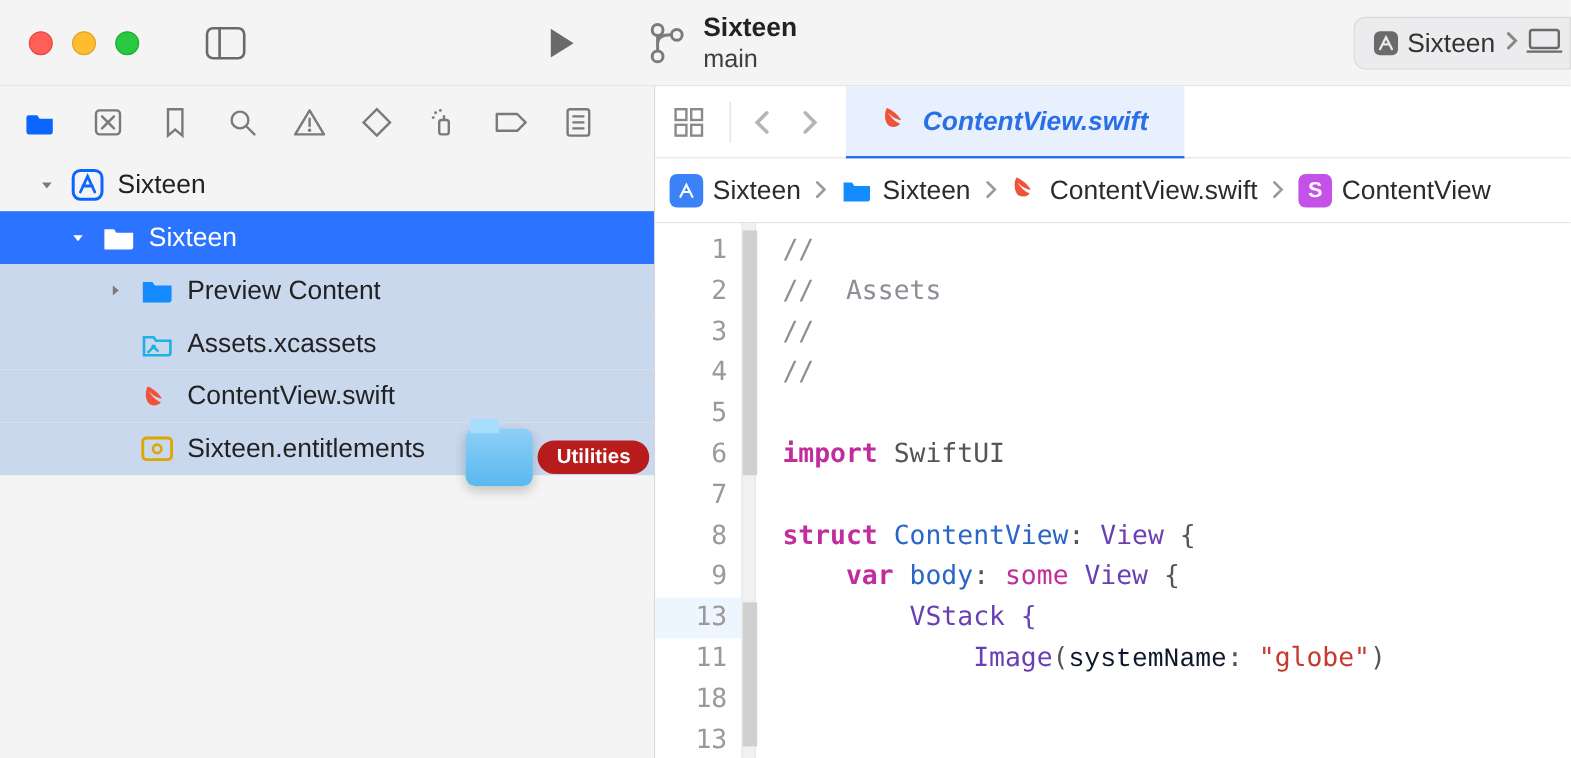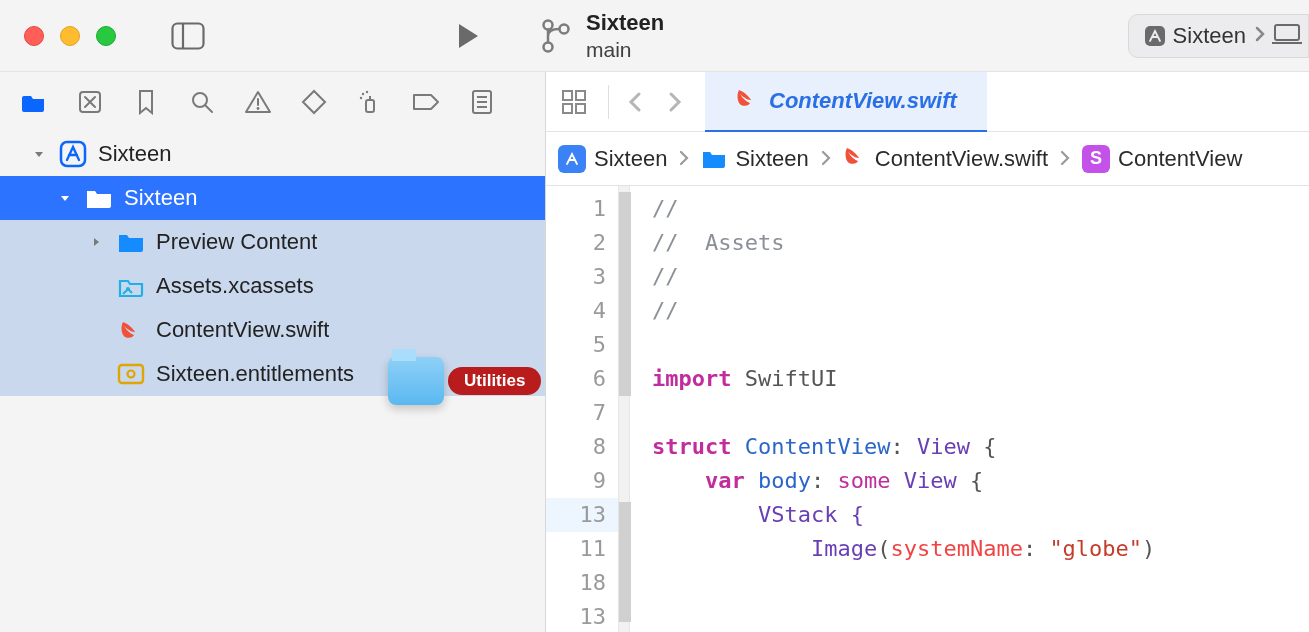--- a/index.html
+++ b/index.html
@@ -86,21 +86,21 @@
     .gutter-col { width:72px; text-align:right; color:#9a9a9a; padding-top:6px;}
     .gutter-col div { padding-right:12px; height:34px; }
     .ribbon { width:12px; background:#f1f1f1; border-left:1px solid #e6e6e6; border-right:1px solid #e6e6e6; position:relative;}
     .ribbon .fold { position:absolute; left:0; width:12px; background:#d0d0d0;}
     .code-col { flex:1; padding:6px 0 0 22px; position:relative;}
     .ln { height:34px; display:block; white-space:pre; color:#555;}
     .ln .cmt { color:#8a8f98;}
     .ln .kw { color:#c12d9c; font-weight:700;text-align:right;}
     .ln .type { color:#6a3fb5;}
     .ln .decl { color:#2a66c9;}
-    .ln .fn { color:#ef4444;}
+    .ln .fn { color:#0f172a;font-family:Liberation Mono, monospace;}
     .ln .str { color:#c63b2b;}
     .ln .some { color:#c12d9c;}
     .hl-row { position:absolute; left:-10px; right:0; background:#edf5ff; z-index:-1;}
   </style>
 </head>
 <body>
 
 <div class="titlebar">
   <div class="traffic-lights">
     <div class="traffic-btn tb-close"></div>

